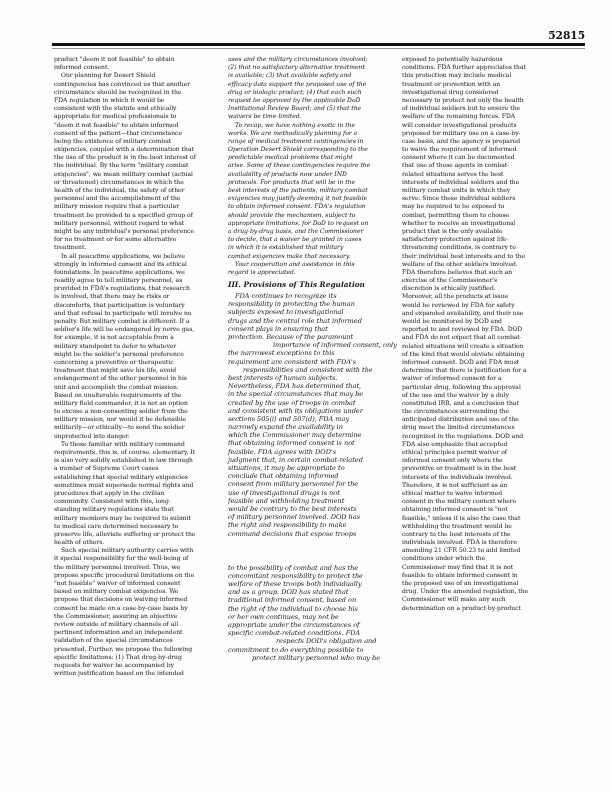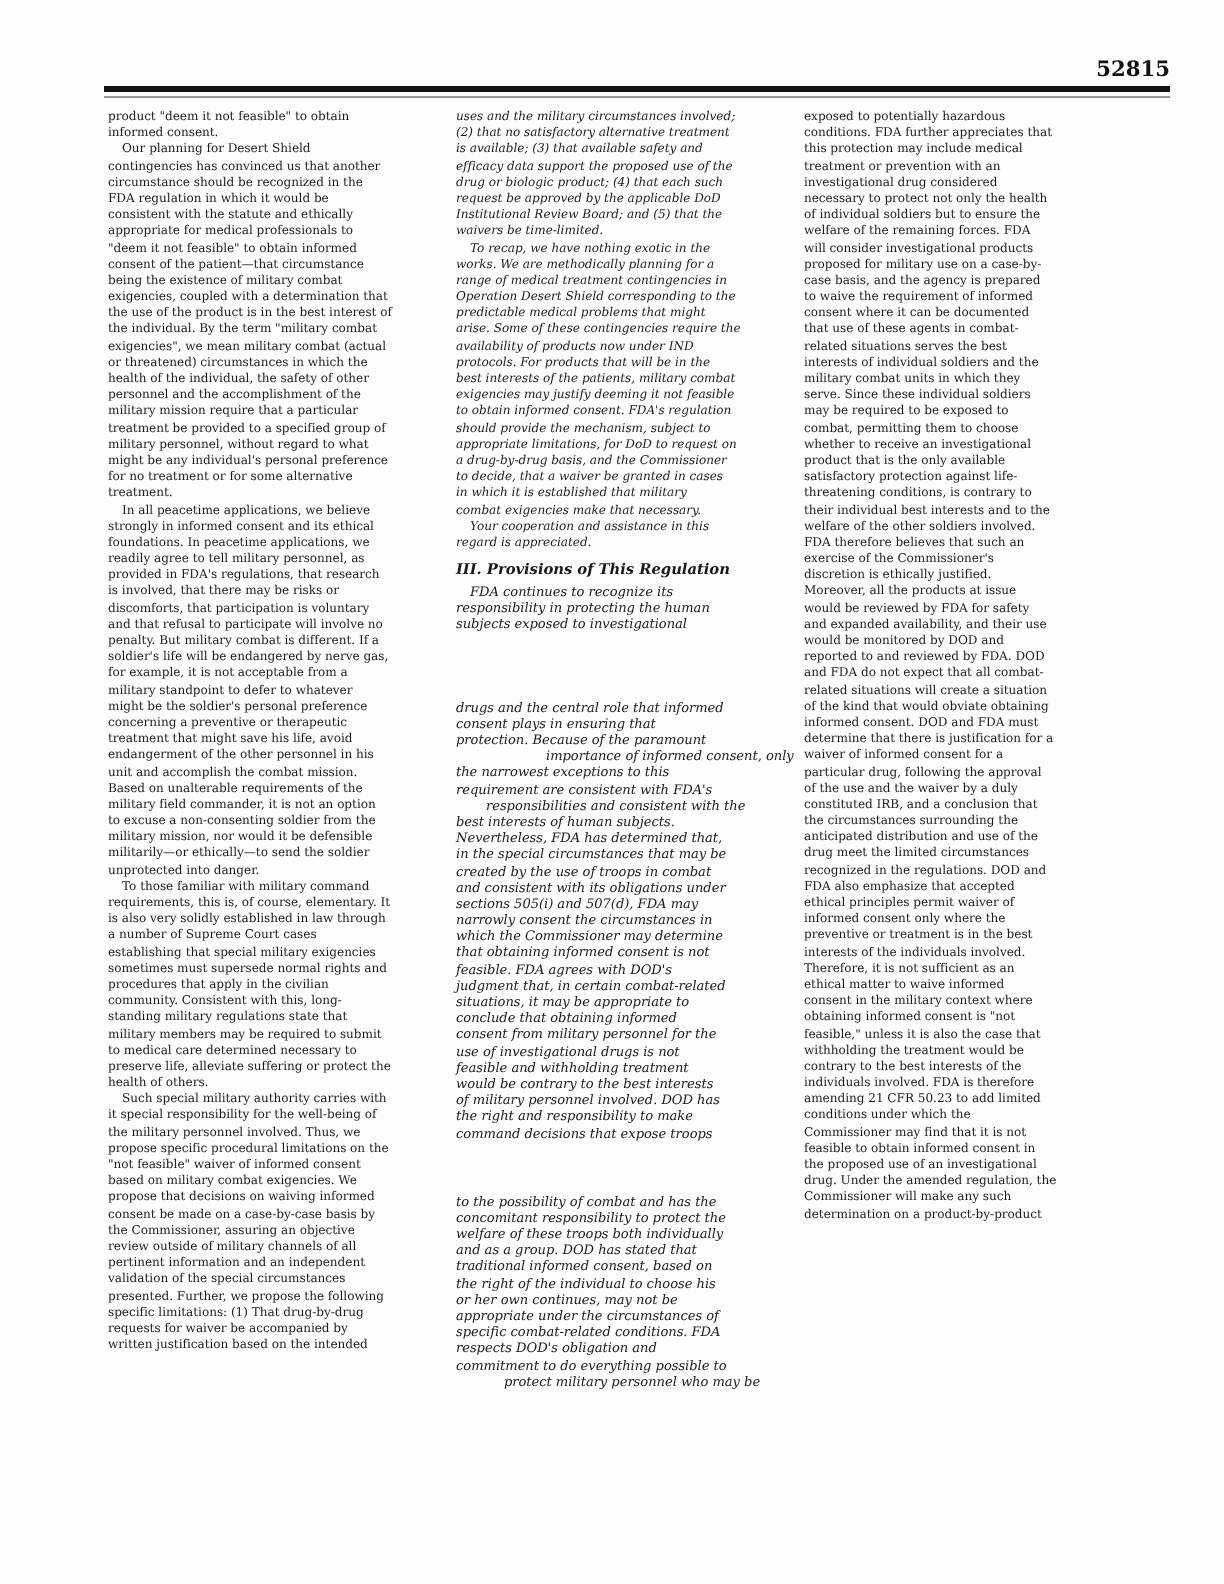--- a/index.html
+++ b/index.html
@@ -141,34 +141,34 @@
       <span class="ln">a drug-by-drug basis, and the Commissioner</span>
       <span class="ln">to decide, that a waiver be granted in cases</span>
       <span class="ln">in which it is established that military</span>
       <span class="ln">combat exigencies make that necessary.</span>
       <span class="ln ind">Your cooperation and assistance in this</span>
       <span class="ln">regard is appreciated.</span>
       <span class="section-heading">III. Provisions of This Regulation</span>
       <span class="ln ind" style="font-size: 6.55px; line-height: 8.2px;">FDA continues to recognize its</span>
       <span class="ln" style="font-size: 6.55px; line-height: 8.2px;">responsibility in protecting the human</span>
       <span class="ln" style="font-size: 6.55px; line-height: 8.2px;">subjects exposed to investigational</span>
-      <span class="ln" style="font-size: 6.55px; line-height: 8.2px; margin-top: 33px;">drugs and the central role that informed</span>
+      <span class="ln" style="font-size: 6.55px; line-height: 8.2px;">drugs and the central role that informed</span>
       <span class="ln" style="font-size: 6.55px; line-height: 8.2px;">consent plays in ensuring that</span>
       <span class="ln" style="font-size: 6.55px; line-height: 8.2px;">protection. Because of the paramount</span>
       <span class="ln" style="font-size: 6.55px; line-height: 8.2px; margin-left: 45px;">importance of informed consent, only</span>
       <span class="ln" style="font-size: 6.55px; line-height: 8.2px;">the narrowest exceptions to this</span>
       <span class="ln" style="font-size: 6.55px; line-height: 8.2px;">requirement are consistent with FDA's</span>
       <span class="ln" style="font-size: 6.55px; line-height: 8.2px; padding-left: 15px;">responsibilities and consistent with the</span>
       <span class="ln" style="font-size: 6.55px; line-height: 8.2px;">best interests of human subjects.</span>
       <span class="ln" style="font-size: 6.55px; line-height: 8.2px;">Nevertheless, FDA has determined that,</span>
       <span class="ln" style="font-size: 6.55px; line-height: 8.2px;">in the special circumstances that may be</span>
       <span class="ln" style="font-size: 6.55px; line-height: 8.2px;">created by the use of troops in combat</span>
       <span class="ln" style="font-size: 6.55px; line-height: 8.2px;">and consistent with its obligations under</span>
       <span class="ln" style="font-size: 6.55px; line-height: 8.2px;">sections 505(i) and 507(d), FDA may</span>
-      <span class="ln" style="font-size: 6.55px; line-height: 8.2px;">narrowly consent the circumstances in</span>
+      <span class="ln" style="font-size: 6.55px; line-height: 8.2px;">narrowly expand the availability in</span>
       <span class="ln" style="font-size: 6.55px; line-height: 8.2px;">which the Commissioner may determine</span>
       <span class="ln" style="font-size: 6.55px; line-height: 8.2px;">that obtaining informed consent is not</span>
       <span class="ln" style="font-size: 6.55px; line-height: 8.2px;">feasible. FDA agrees with DOD's</span>
       <span class="ln" style="font-size: 6.55px; line-height: 8.2px;">judgment that, in certain combat-related</span>
       <span class="ln" style="font-size: 6.55px; line-height: 8.2px;">situations, it may be appropriate to</span>
       <span class="ln" style="font-size: 6.55px; line-height: 8.2px;">conclude that obtaining informed</span>
       <span class="ln" style="font-size: 6.55px; line-height: 8.2px;">consent from military personnel for the</span>
       <span class="ln" style="font-size: 6.55px; line-height: 8.2px;">use of investigational drugs is not</span>
       <span class="ln" style="font-size: 6.55px; line-height: 8.2px;">feasible and withholding treatment</span>
       <span class="ln" style="font-size: 6.55px; line-height: 8.2px;">would be contrary to the best interests</span>
@@ -177,21 +177,21 @@
       <span class="ln" style="font-size: 6.55px; line-height: 8.2px;">command decisions that expose troops</span>
       <span class="ln" style="font-size: 6.55px; line-height: 8.2px; margin-top: 26px;">to the possibility of combat and has the</span>
       <span class="ln" style="font-size: 6.55px; line-height: 8.2px;">concomitant responsibility to protect the</span>
       <span class="ln" style="font-size: 6.55px; line-height: 8.2px;">welfare of these troops both individually</span>
       <span class="ln" style="font-size: 6.55px; line-height: 8.2px;">and as a group. DOD has stated that</span>
       <span class="ln" style="font-size: 6.55px; line-height: 8.2px;">traditional informed consent, based on</span>
       <span class="ln" style="font-size: 6.55px; line-height: 8.2px;">the right of the individual to choose his</span>
       <span class="ln" style="font-size: 6.55px; line-height: 8.2px;">or her own continues, may not be</span>
       <span class="ln" style="font-size: 6.55px; line-height: 8.2px;">appropriate under the circumstances of</span>
       <span class="ln" style="font-size: 6.55px; line-height: 8.2px;">specific combat-related conditions. FDA</span>
-      <span class="ln" style="font-size: 6.55px; line-height: 8.2px;">respects DOD's obligation and</span>
+      <span class="ln" style="font-size: 6.55px; line-height: 8.2px; margin-left: 48px;">respects DOD's obligation and</span>
       <span class="ln" style="font-size: 6.55px; line-height: 8.2px;">commitment to do everything possible to</span>
       <span class="ln" style="font-size: 6.55px; line-height: 8.2px; text-align: center;">protect military personnel who may be</span>
     </div>
   <div class="col col-3">
       <span class="ln">exposed to potentially hazardous</span>
       <span class="ln">conditions. FDA further appreciates that</span>
       <span class="ln">this protection may include medical</span>
       <span class="ln">treatment or prevention with an</span>
       <span class="ln">investigational drug considered</span>
       <span class="ln">necessary to protect not only the health</span>

